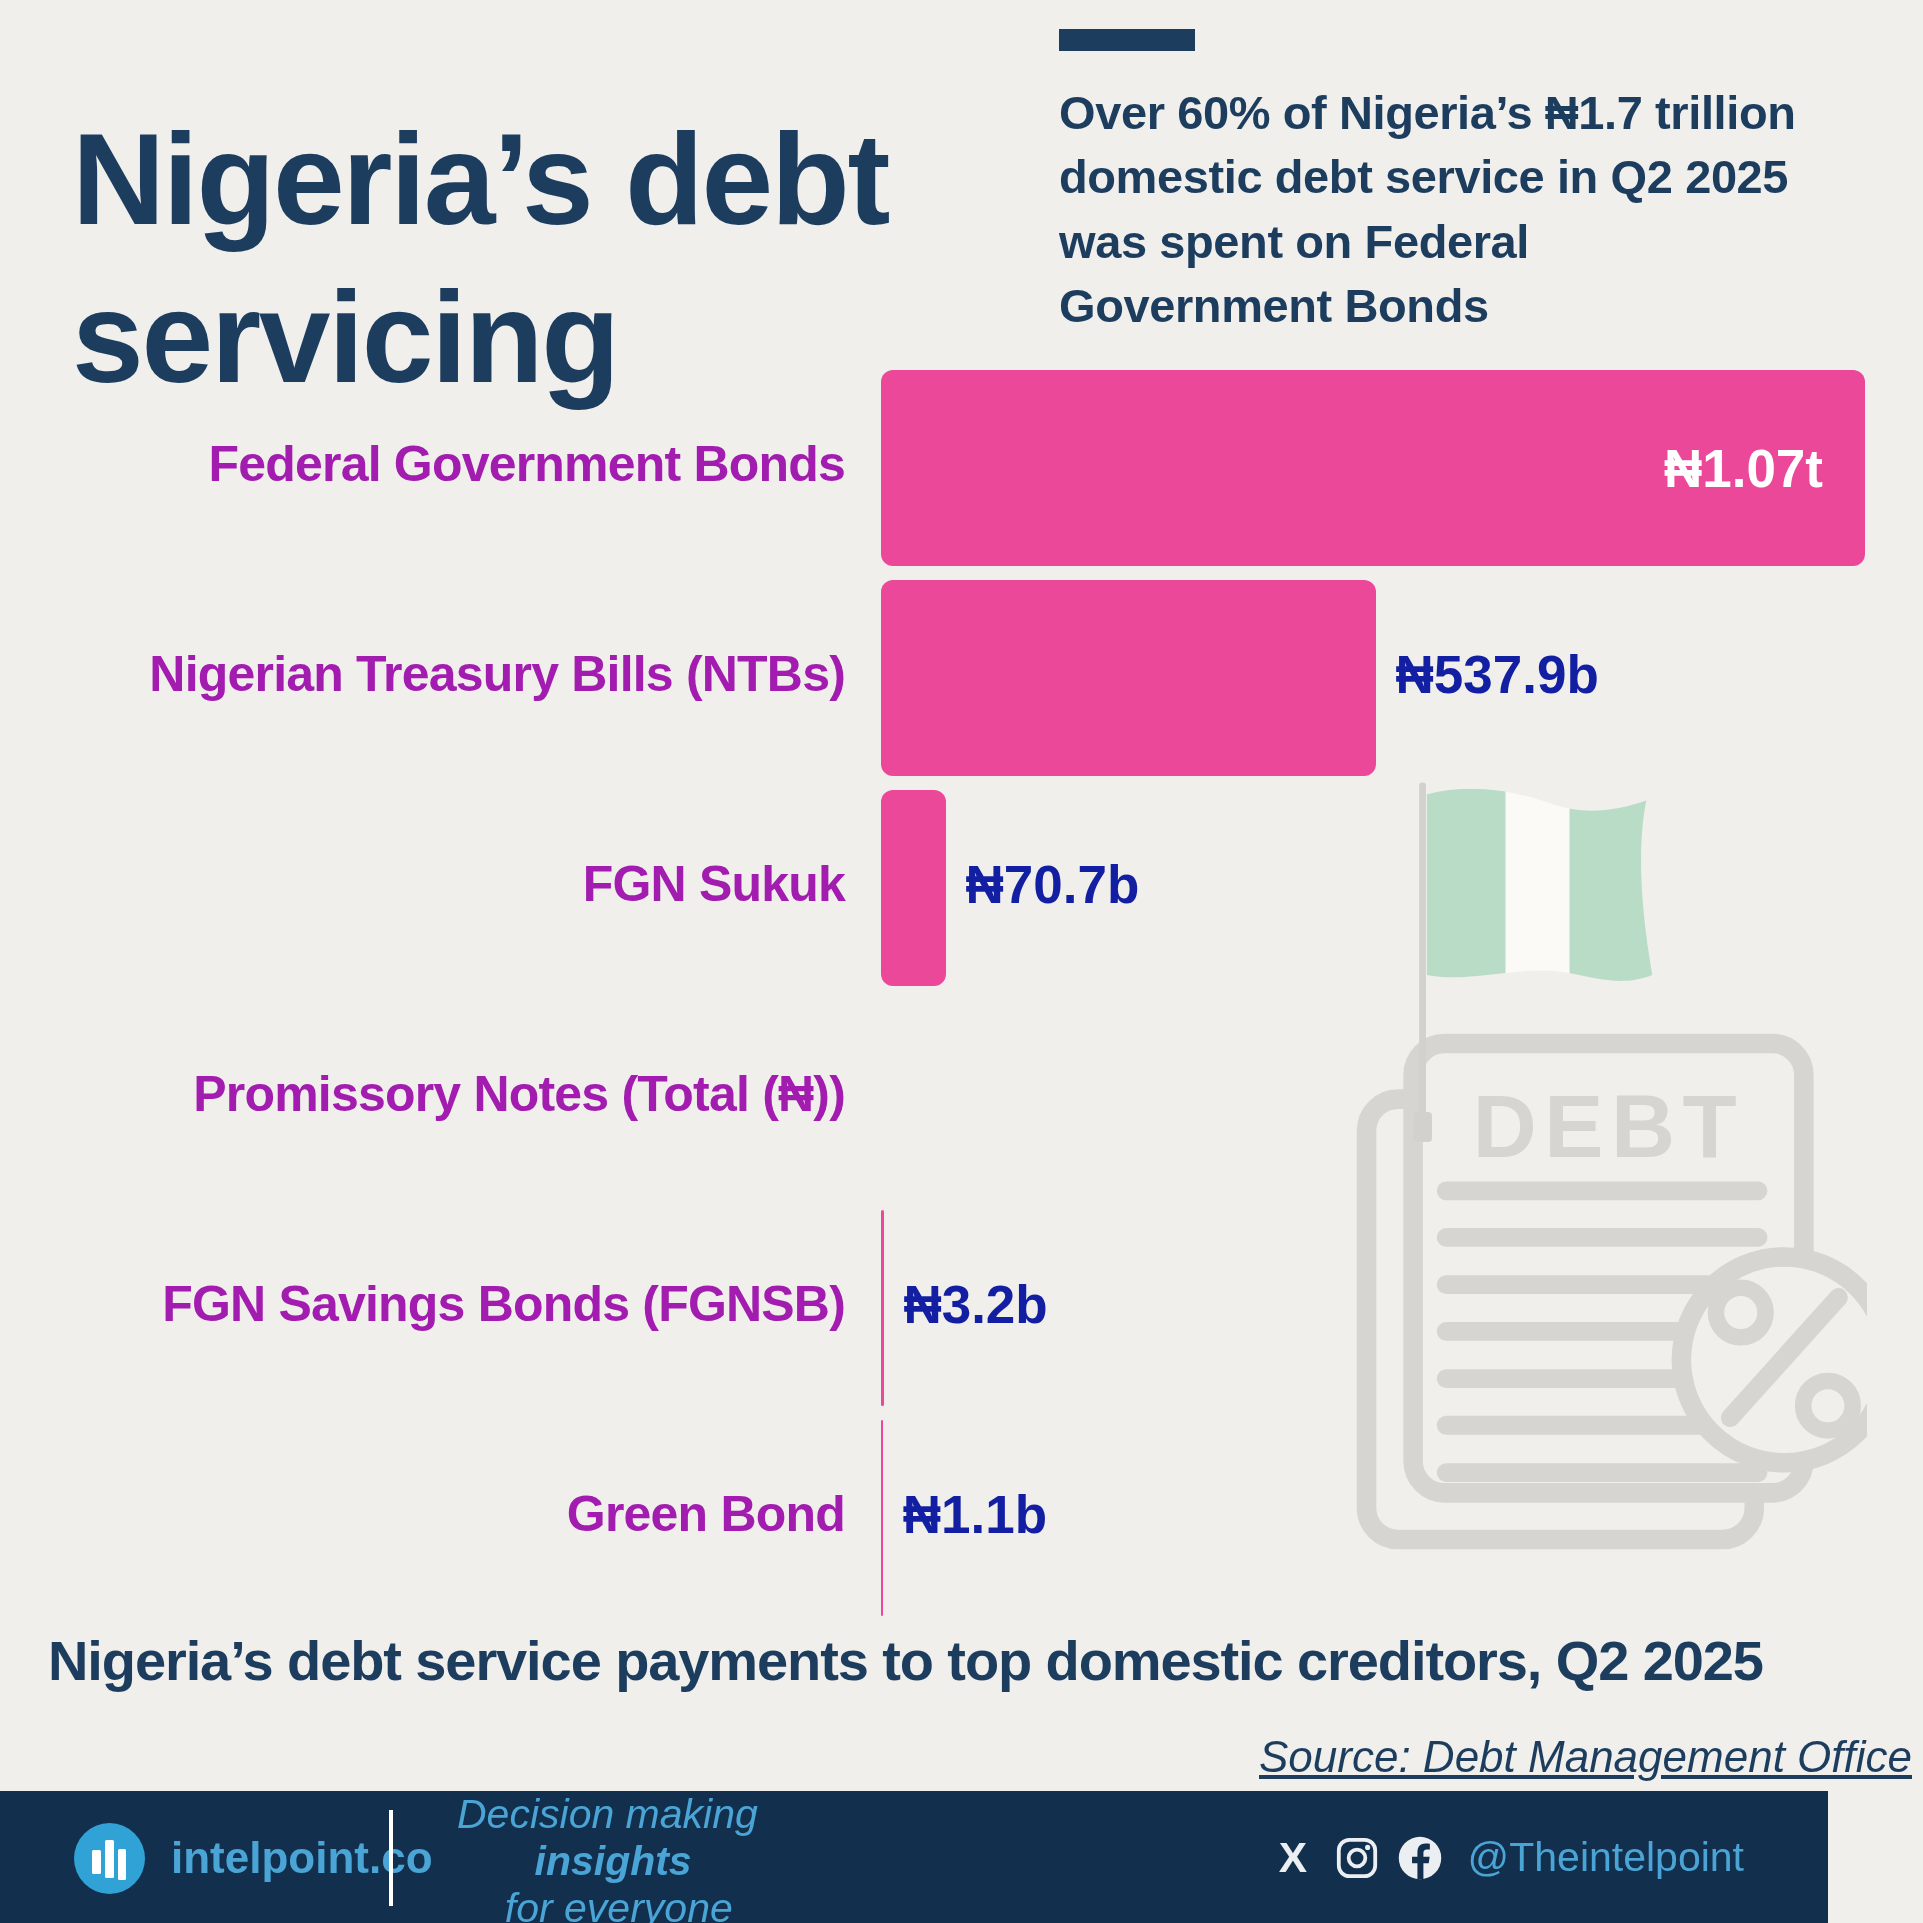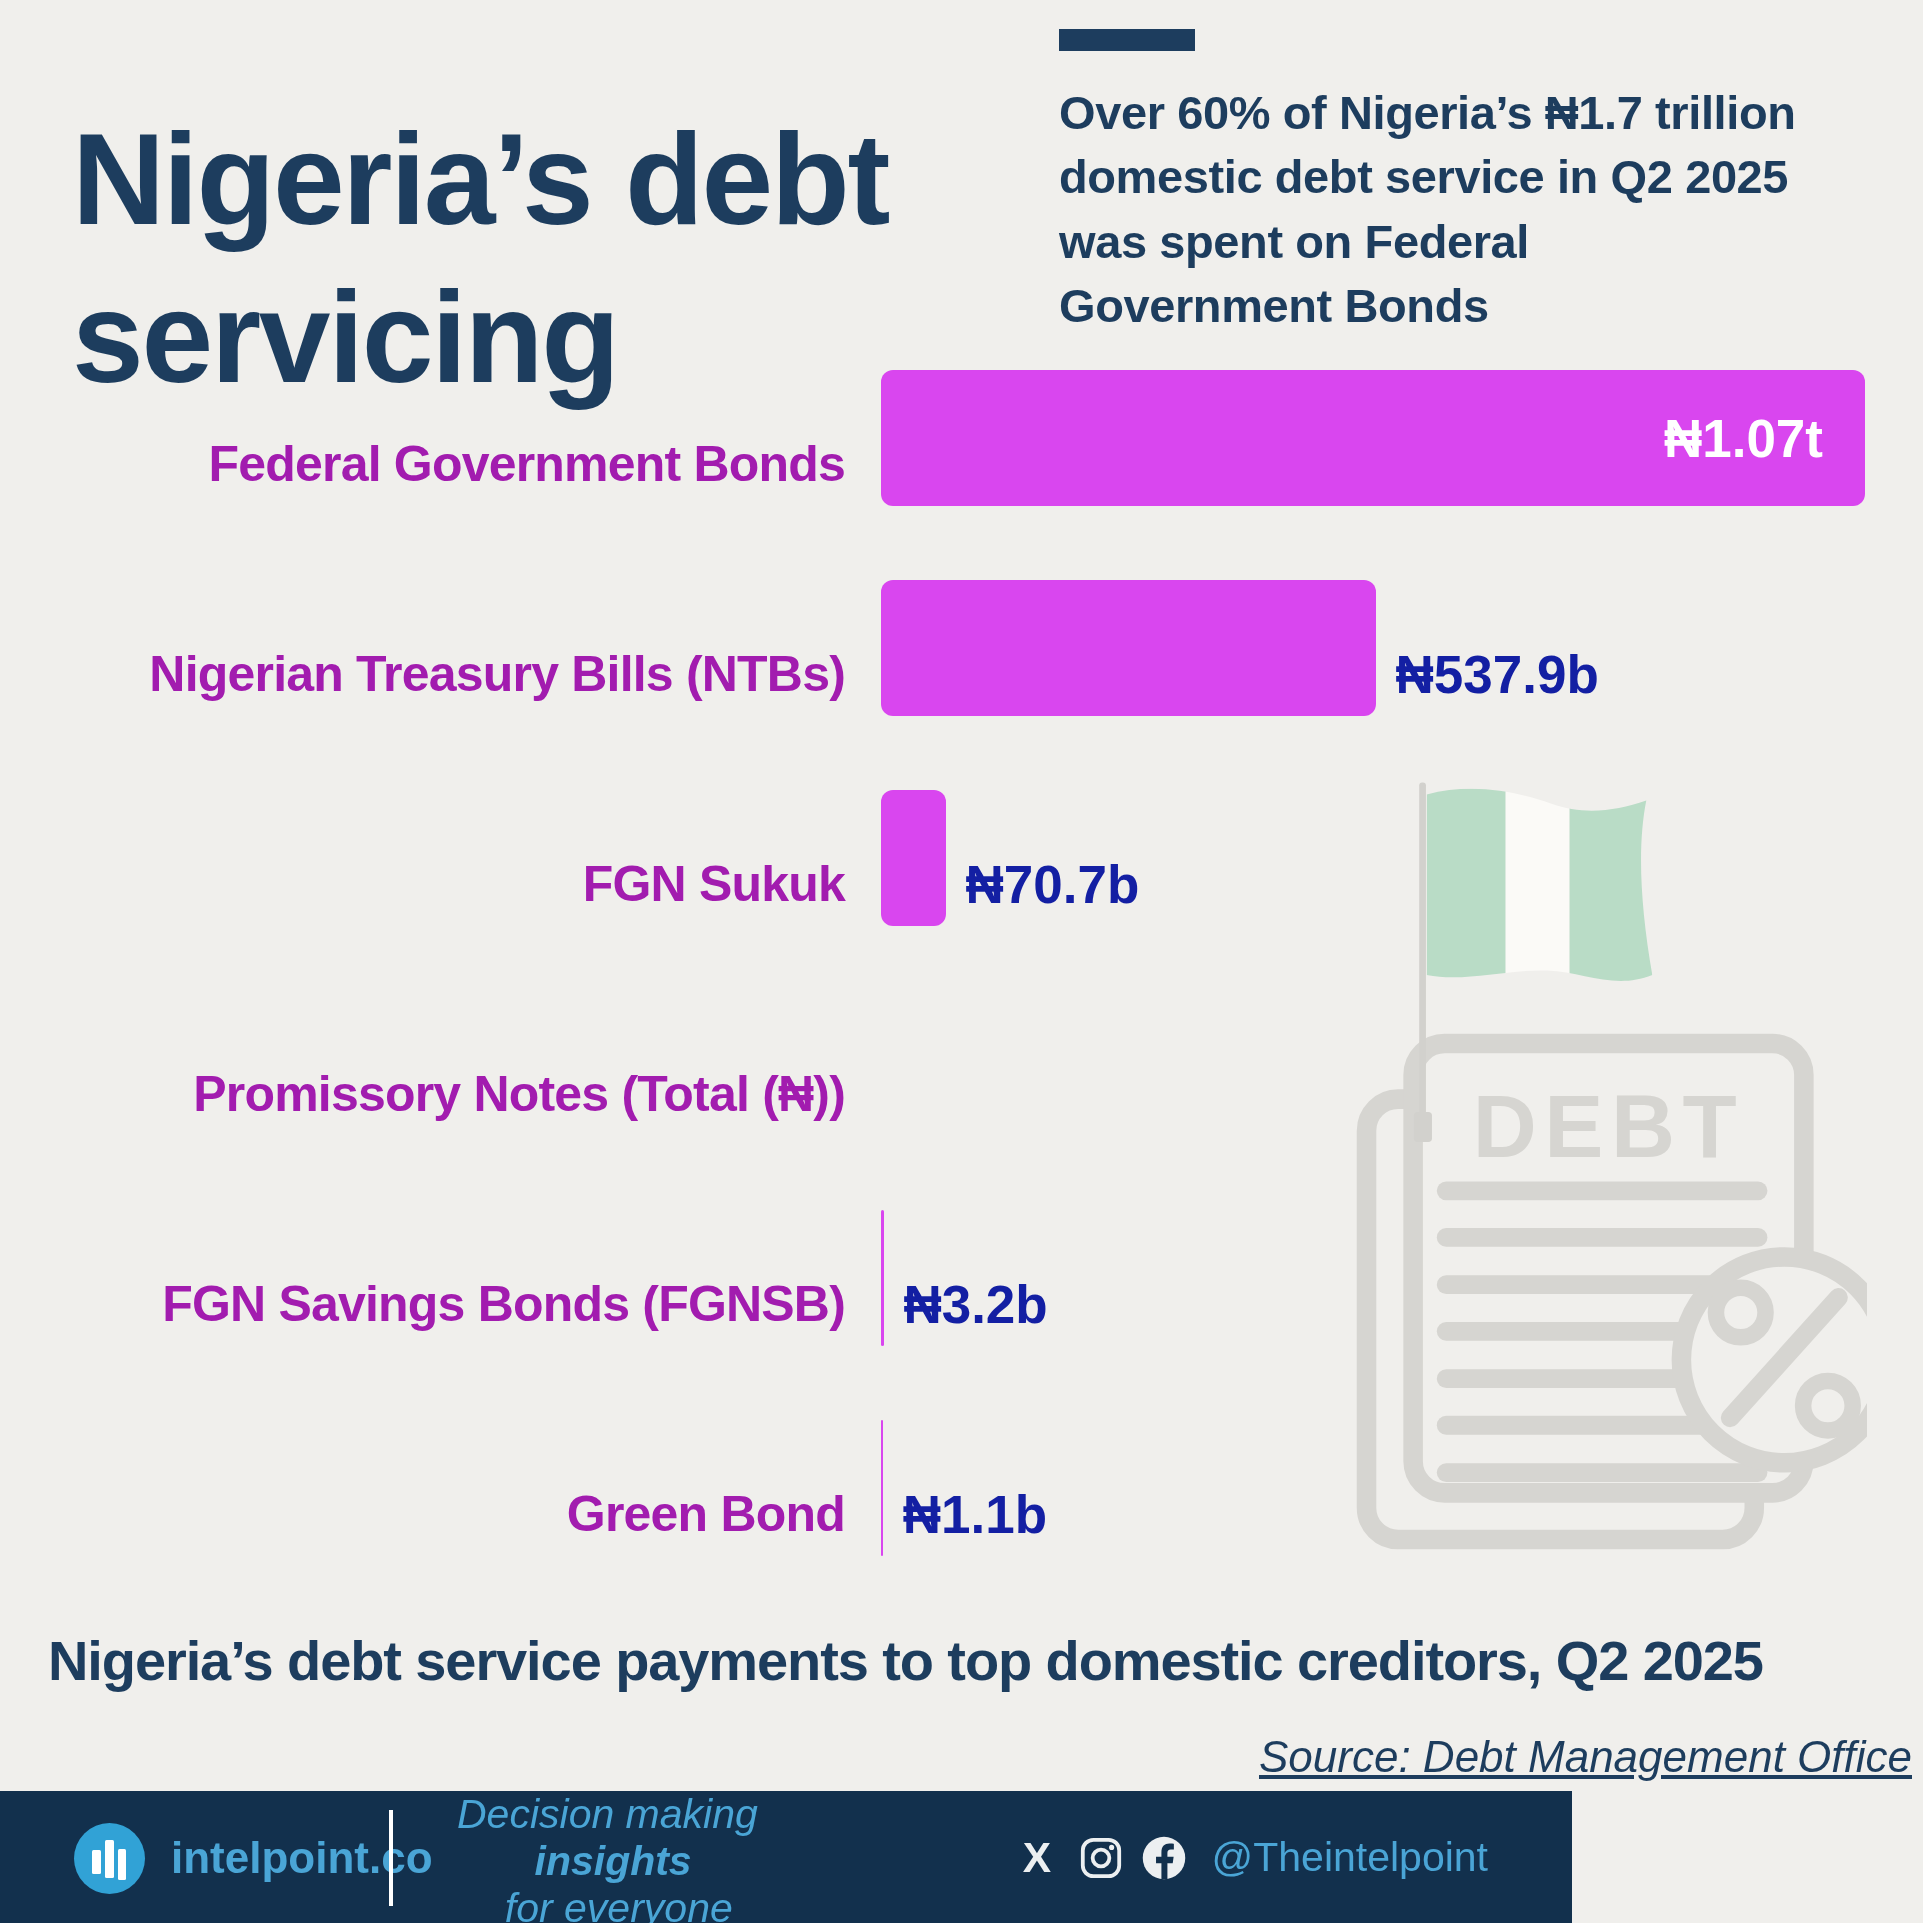--- a/index.html
+++ b/index.html
@@ -21,21 +21,21 @@
     letter-spacing:-0.4px;white-space:pre-line;margin:0;
   }
   
   .chart{position:absolute;left:0;top:370px;width:1924px;}
   .row{display:flex;height:188px;margin-bottom:22px;}
   .cat{
     width:845px;flex:none;display:flex;align-items:center;justify-content:flex-end;
     font-size:50px;font-weight:bold;color:#a21caf;letter-spacing:-0.8px;text-align:right;
   }
   .bar-wrap{display:flex;margin-left:36px;position:relative;}
-  .bar{height:136px;background:#d946ef;border-radius:12px;position:relative;flex:none;}
+  .bar{height:196px;background:#ec4899;border-radius:12px;position:relative;flex:none;}
   .val{
     align-self:center;margin-left:19.5px;font-size:53px;font-weight:bold;
     color:#131fa3;white-space:nowrap;
   }
   .val.inside{
     position:absolute;right:42px;top:50%;transform:translateY(-50%);
     margin-left:0;color:#ffffff;
   }
   
   .wm-doc{position:absolute;left:1356px;top:1033px;pointer-events:none;}
@@ -43,21 +43,21 @@
   
   .caption{
     position:absolute;left:48px;top:1628px;width:1868px;
     font-size:56px;font-weight:bold;color:#1d3d5e;letter-spacing:-1.1px;white-space:nowrap;
   }
   .source{
     position:absolute;right:12px;top:1732px;width:1894px;text-align:right;
     font-size:44px;font-style:italic;color:#1d3d5e;text-decoration:underline;
   }
   
-  .footer{position:absolute;left:0;top:1791px;width:1572px;height:133px;background:#12304d;}
+  .footer{position:absolute;left:0;top:1791px;width:1828px;height:133px;background:#12304d;}
   .logo{
     position:absolute;left:74px;top:32px;width:71px;height:71px;border-radius:50%;
     background:#31a2d6;
   }
   .logo span{position:absolute;background:#ffffff;width:8.3px;border-radius:1.5px;}
   .logo .b1{left:26%;top:38%;height:34%;}
   .logo .b2{left:44%;top:24%;height:54%;}
   .logo .b3{left:62%;top:36%;height:44%;}
   .brand{
     position:absolute;left:171px;top:0;height:133px;display:flex;align-items:center;

